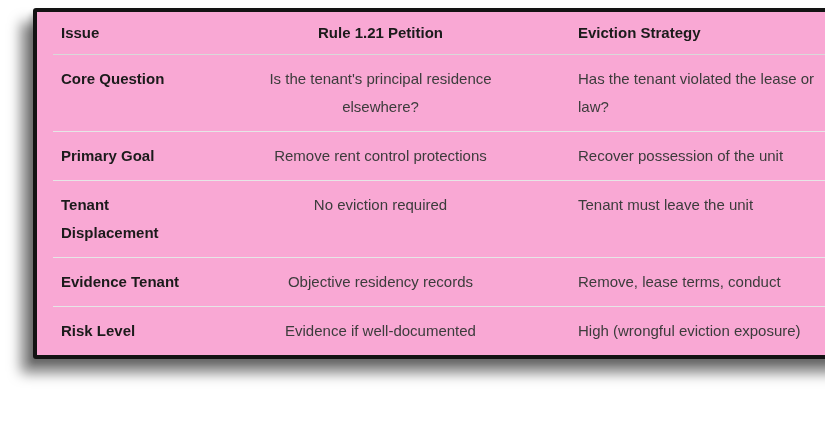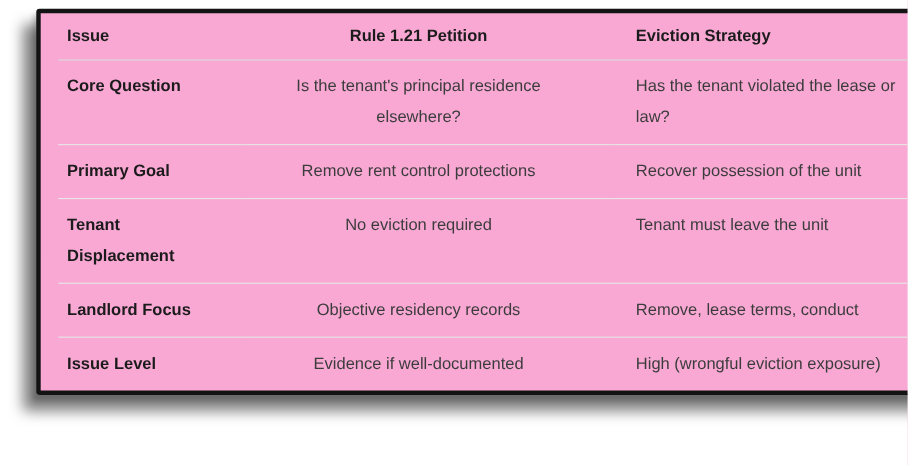--- a/index.html
+++ b/index.html
@@ -100,26 +100,26 @@
   </tr>
 
   <tr>
     <td class="col-issue issue-cell">Tenant Displacement</td>
     <td class="col-petition">No eviction required</td>
     <td class="col-eviction">Tenant must leave the unit</td>
   </tr>
 
 
   <tr>
-    <td class="col-issue issue-cell">Landlord Focus</td>
+    <td class="col-issue issue-cell">Evidence Tenant</td>
     <td class="col-petition">Objective residency records</td>
     <td class="col-eviction">Remove, lease terms, conduct</td>
   </tr>
 
   <tr>
-    <td class="col-issue issue-cell">Issue Level</td>
+    <td class="col-issue issue-cell">Risk Level</td>
     <td class="col-petition">Evidence if well-documented</td>
     <td class="col-eviction">High (wrongful eviction exposure)</td>
   </tr>
 </tbody>
     </table>
   </div>
 </div>
 
 </body></html>

